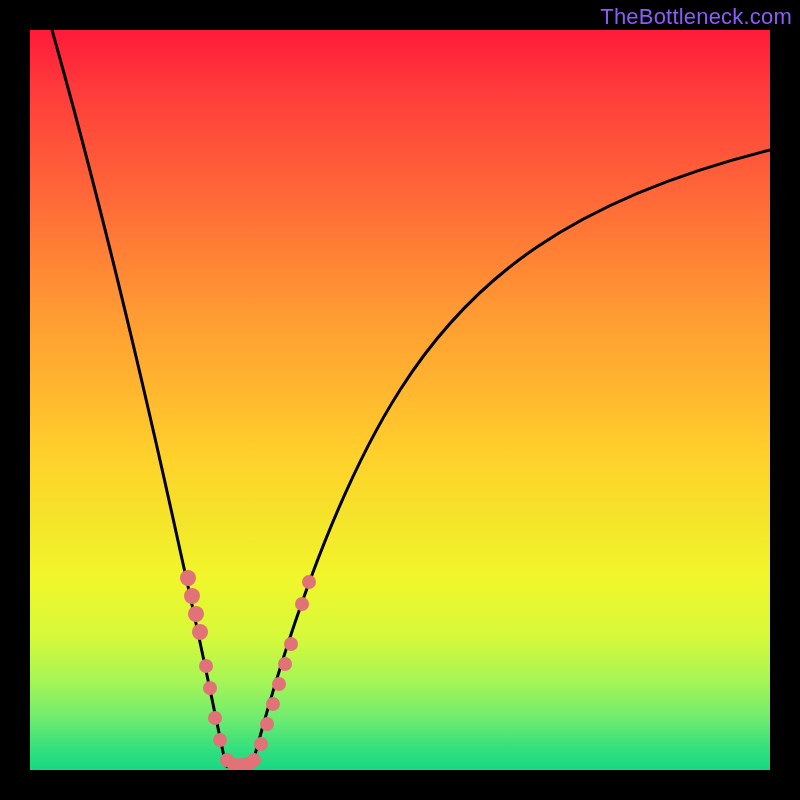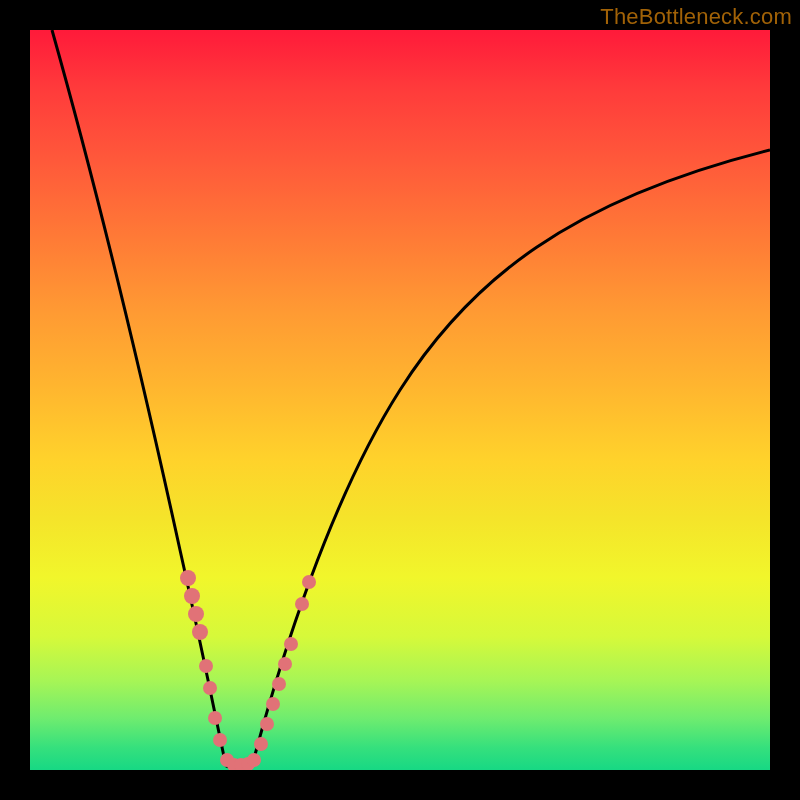--- a/index.html
+++ b/index.html
@@ -38,21 +38,21 @@
       #a6f556 88%,
       #6fec6f 93%,
       #35e07d 97%,
       #17d884 100%
     );
   }
   .watermark {
     position: absolute;
     top: 4px;
     right: 8px;
-    color: #a16207;
+    color: #8b5cf6;
     font-size: 22px;
     letter-spacing: 0.2px;
     user-select: none;
     text-align: right;
   }
   svg.curves {
     position: absolute;
     inset: 0;
   }
 </style>

